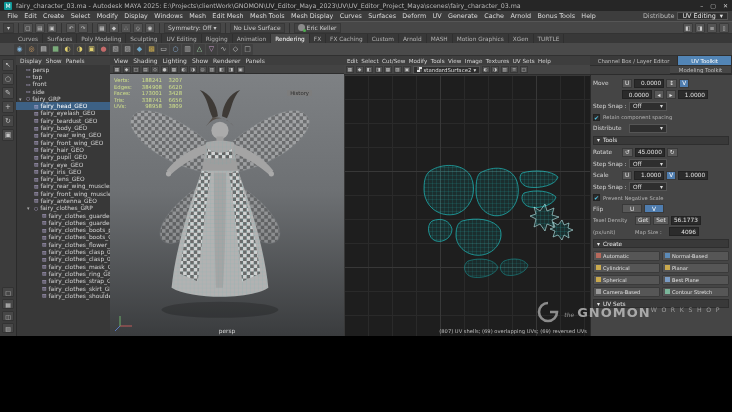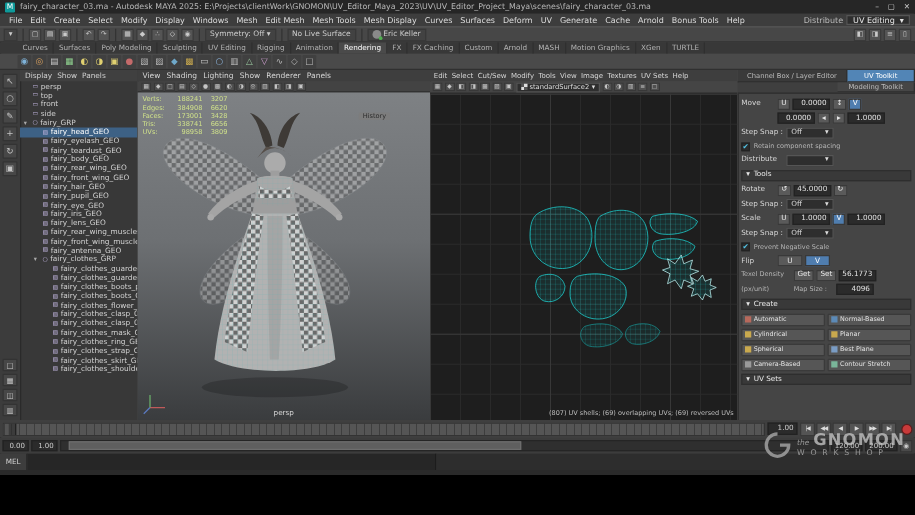--- a/index.html
+++ b/index.html
@@ -1,18 +1,18 @@
 <!DOCTYPE html>
 <html><head>
 <meta charset="utf-8">
 <style>
   *{margin:0;padding:0;box-sizing:border-box;}
   html,body{width:732px;height:412px;overflow:hidden;background:#000;}
   body{font-family:"DejaVu Sans","Liberation Sans",sans-serif;font-size:7px;color:#ccc;}
-  #app{position:relative;width:732px;height:380px;background:#444;overflow:hidden;box-shadow:inset 0 0 0 1px #181818;}
+  #app{position:relative;width:732px;height:336px;background:#444;overflow:hidden;box-shadow:inset 0 0 0 1px #181818;}
   .row{position:absolute;left:0;right:0;display:flex;align-items:center;white-space:nowrap;}
 
   
   .titlebar{top:0;height:11px;background:#262626;padding:0 4px;gap:4px;font-size:6.3px;color:#b8b8b8;}
   .app-icon{width:8px;height:8px;background:#0e9a9a;color:#fff;font-size:6px;display:flex;align-items:center;justify-content:center;border-radius:1px;}
   .win-btns{margin-left:auto;display:flex;gap:7px;font-size:6px;color:#cfcfcf;}
 
   
   .menubar{top:11px;height:10px;background:#3d3d3d;padding:0 4px;font-size:6.4px;color:#dcdcdc;}
   .menu-item{padding:0 3.2px;}
@@ -113,21 +113,21 @@
   .rico{width:10px;height:10px;background:#4a4a4a;border:1px solid #333;display:flex;align-items:center;justify-content:center;font-size:5.5px;color:#c9c9c9;}
 
   .cmdline{top:363px;height:13px;background:#333;gap:0;}
   .cmd-label{width:22px;height:13px;background:#3d3d3d;border-right:1px solid #262626;display:flex;align-items:center;justify-content:center;font-size:5.8px;color:#d5d5d5;flex:none;}
   .cmd-input{flex:1;height:13px;background:#262626;border-right:1px solid #1c1c1c;padding:0 3px;display:flex;align-items:center;color:#ddd;}
   .cmd-output{flex:1.2;height:13px;background:#2d2d2d;}
 
   .helpline{top:376px;height:36px;background:#2a2a2a;align-items:flex-start;padding:2px 4px;font-size:5.8px;color:#9a9a9a;}
 
   .watermark{position:absolute;right:8px;bottom:12px;display:flex;align-items:center;gap:4px;opacity:.8;z-index:40;color:#b0b0b0;}
-  .wm-text{display:flex;flex-direction:column;line-height:1;}
+  .wm-text{display:flex;flex-direction:row;line-height:1;}
   .wm-top{display:flex;align-items:baseline;gap:3px;}
   .wm-the{font-size:6px;font-style:italic;}
   .wm-name{font-size:13px;font-weight:bold;letter-spacing:1px;color:#c2c2c2;}
   .wm-sub{font-size:6.2px;letter-spacing:4.6px;margin-top:1px;color:#b0b0b0;}
 </style>
 </head>
 <body>
 
 <div id="app">
 

